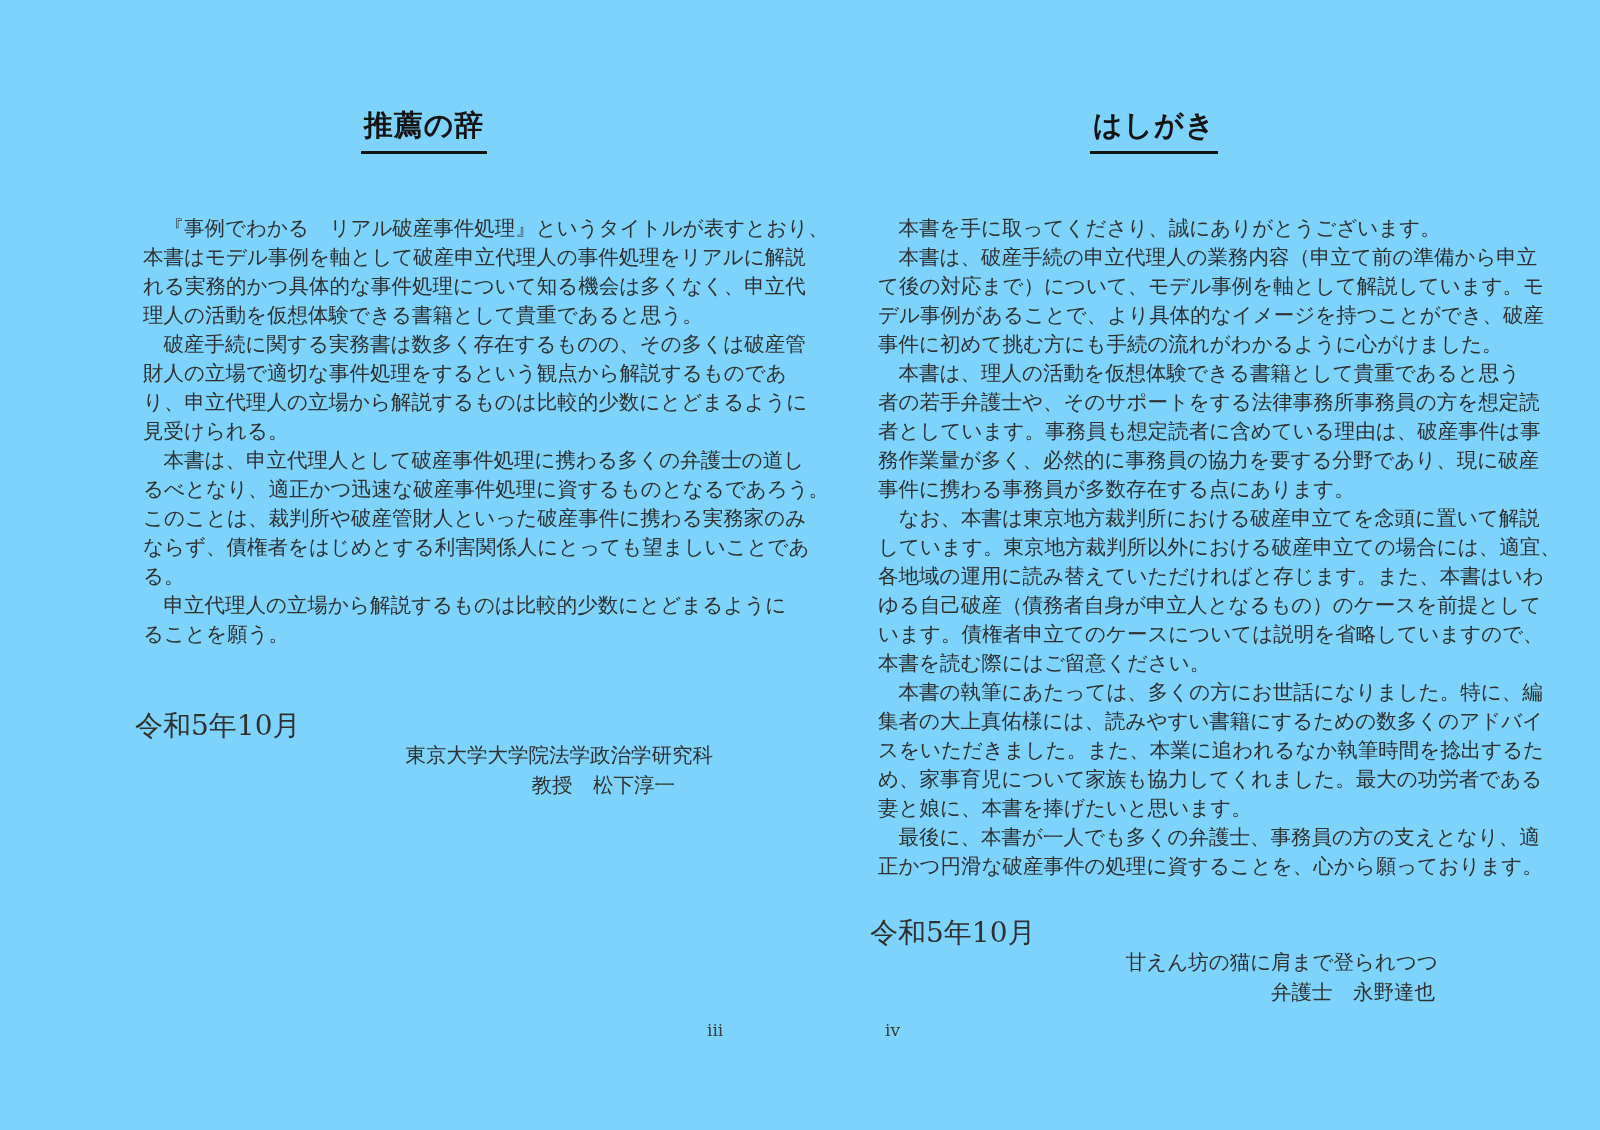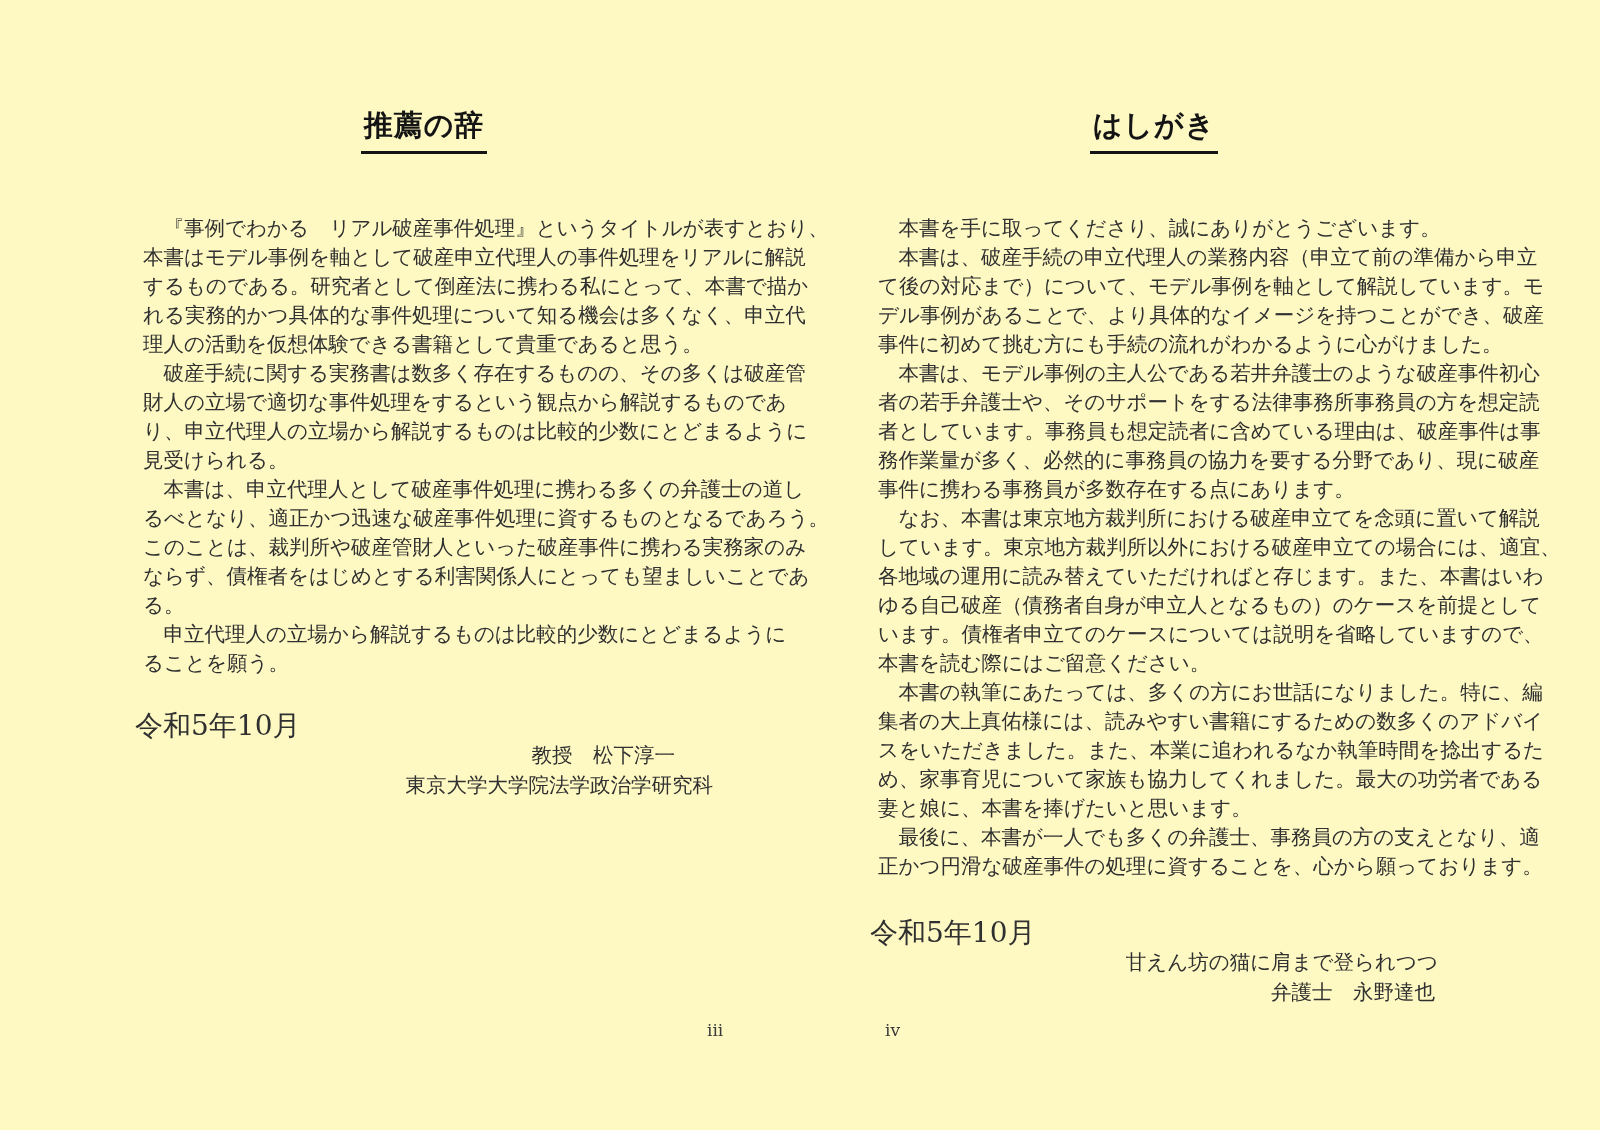--- a/index.html
+++ b/index.html
@@ -1,20 +1,20 @@
 <!DOCTYPE html>
 <html><head>
 <meta charset="utf-8">
 <style>
   html, body { margin: 0; padding: 0; background: #ffffff; }
   .canvas {
     position: relative;
     width: 1600px;
     height: 1130px;
-    background: #fef9c3;
+    background: #7dd3fc;
     overflow: hidden;
     font-family: "DejaVu Serif", "Liberation Serif", serif;
     color: #303030;
   }
   .page {
     position: absolute;
     top: 0;
     height: 1130px;
   }
   .page-left  { left: 135px; width: 578px; }
@@ -87,55 +87,54 @@
 <div class="canvas">
 
   <div class="page page-left">
     <div class="title-wrap">
       <span class="page-title">推薦の辞</span>
     </div>
     <div class="body-text">
 
     <div class="line indent">『事例でわかる　リアル破産事件処理』というタイトルが表すとおり、</div>
         <div class="line">本書はモデル事例を軸として破産申立代理人の事件処理をリアルに解説</div>
-        <div class="line">するものである。研究者として倒産法に携わる私にとって、本書で描か</div>
         <div class="line">れる実務的かつ具体的な事件処理について知る機会は多くなく、申立代</div>
         <div class="line">理人の活動を仮想体験できる書籍として貴重であると思う。</div>
         <div class="line indent">破産手続に関する実務書は数多く存在するものの、その多くは破産管</div>
         <div class="line">財人の立場で適切な事件処理をするという観点から解説するものであ</div>
         <div class="line">り、申立代理人の立場から解説するものは比較的少数にとどまるように</div>
         <div class="line">見受けられる。</div>
         <div class="line indent">本書は、申立代理人として破産事件処理に携わる多くの弁護士の道し</div>
         <div class="line">るべとなり、適正かつ迅速な破産事件処理に資するものとなるであろう。</div>
         <div class="line">このことは、裁判所や破産管財人といった破産事件に携わる実務家のみ</div>
         <div class="line">ならず、債権者をはじめとする利害関係人にとっても望ましいことであ</div>
         <div class="line">る。</div>
         <div class="line indent">申立代理人の立場から解説するものは比較的少数にとどまるように</div>
         <div class="line">ることを願う。</div>
       </div>
     <div class="body-text" style="top:auto; bottom:auto; position:static;"></div>
     <div style="position:absolute; top:678px; left:0; right:0;">
       <div class="date-line date-left">令和5年10月</div>
+      <div class="sig-line">東京大学大学院法学政治学研究科</div>
       <div class="sig-line sig-name-left">教授　松下淳一</div>
-      <div class="sig-line">東京大学大学院法学政治学研究科</div>
     </div>
   </div>
 
   <div class="page page-right">
     <div class="title-wrap">
       <span class="page-title">はしがき</span>
     </div>
     <div class="body-text">
 
     <div class="line indent">本書を手に取ってくださり、誠にありがとうございます。</div>
         <div class="line indent">本書は、破産手続の申立代理人の業務内容（申立て前の準備から申立</div>
         <div class="line">て後の対応まで）について、モデル事例を軸として解説しています。モ</div>
         <div class="line">デル事例があることで、より具体的なイメージを持つことができ、破産</div>
         <div class="line">事件に初めて挑む方にも手続の流れがわかるように心がけました。</div>
-        <div class="line indent">本書は、モデル事例の主人公である若井弁護士のような破産事件初心</div>
+        <div class="line indent">本書は、理人の活動を仮想体験できる書籍として貴重であると思う</div>
         <div class="line">者の若手弁護士や、そのサポートをする法律事務所事務員の方を想定読</div>
         <div class="line">者としています。事務員も想定読者に含めている理由は、破産事件は事</div>
         <div class="line">務作業量が多く、必然的に事務員の協力を要する分野であり、現に破産</div>
         <div class="line">事件に携わる事務員が多数存在する点にあります。</div>
         <div class="line indent">なお、本書は東京地方裁判所における破産申立てを念頭に置いて解説</div>
         <div class="line">しています。東京地方裁判所以外における破産申立ての場合には、適宜、</div>
         <div class="line">各地域の運用に読み替えていただければと存じます。また、本書はいわ</div>
         <div class="line">ゆる自己破産（債務者自身が申立人となるもの）のケースを前提として</div>
         <div class="line">います。債権者申立てのケースについては説明を省略していますので、</div>
         <div class="line">本書を読む際にはご留意ください。</div>

